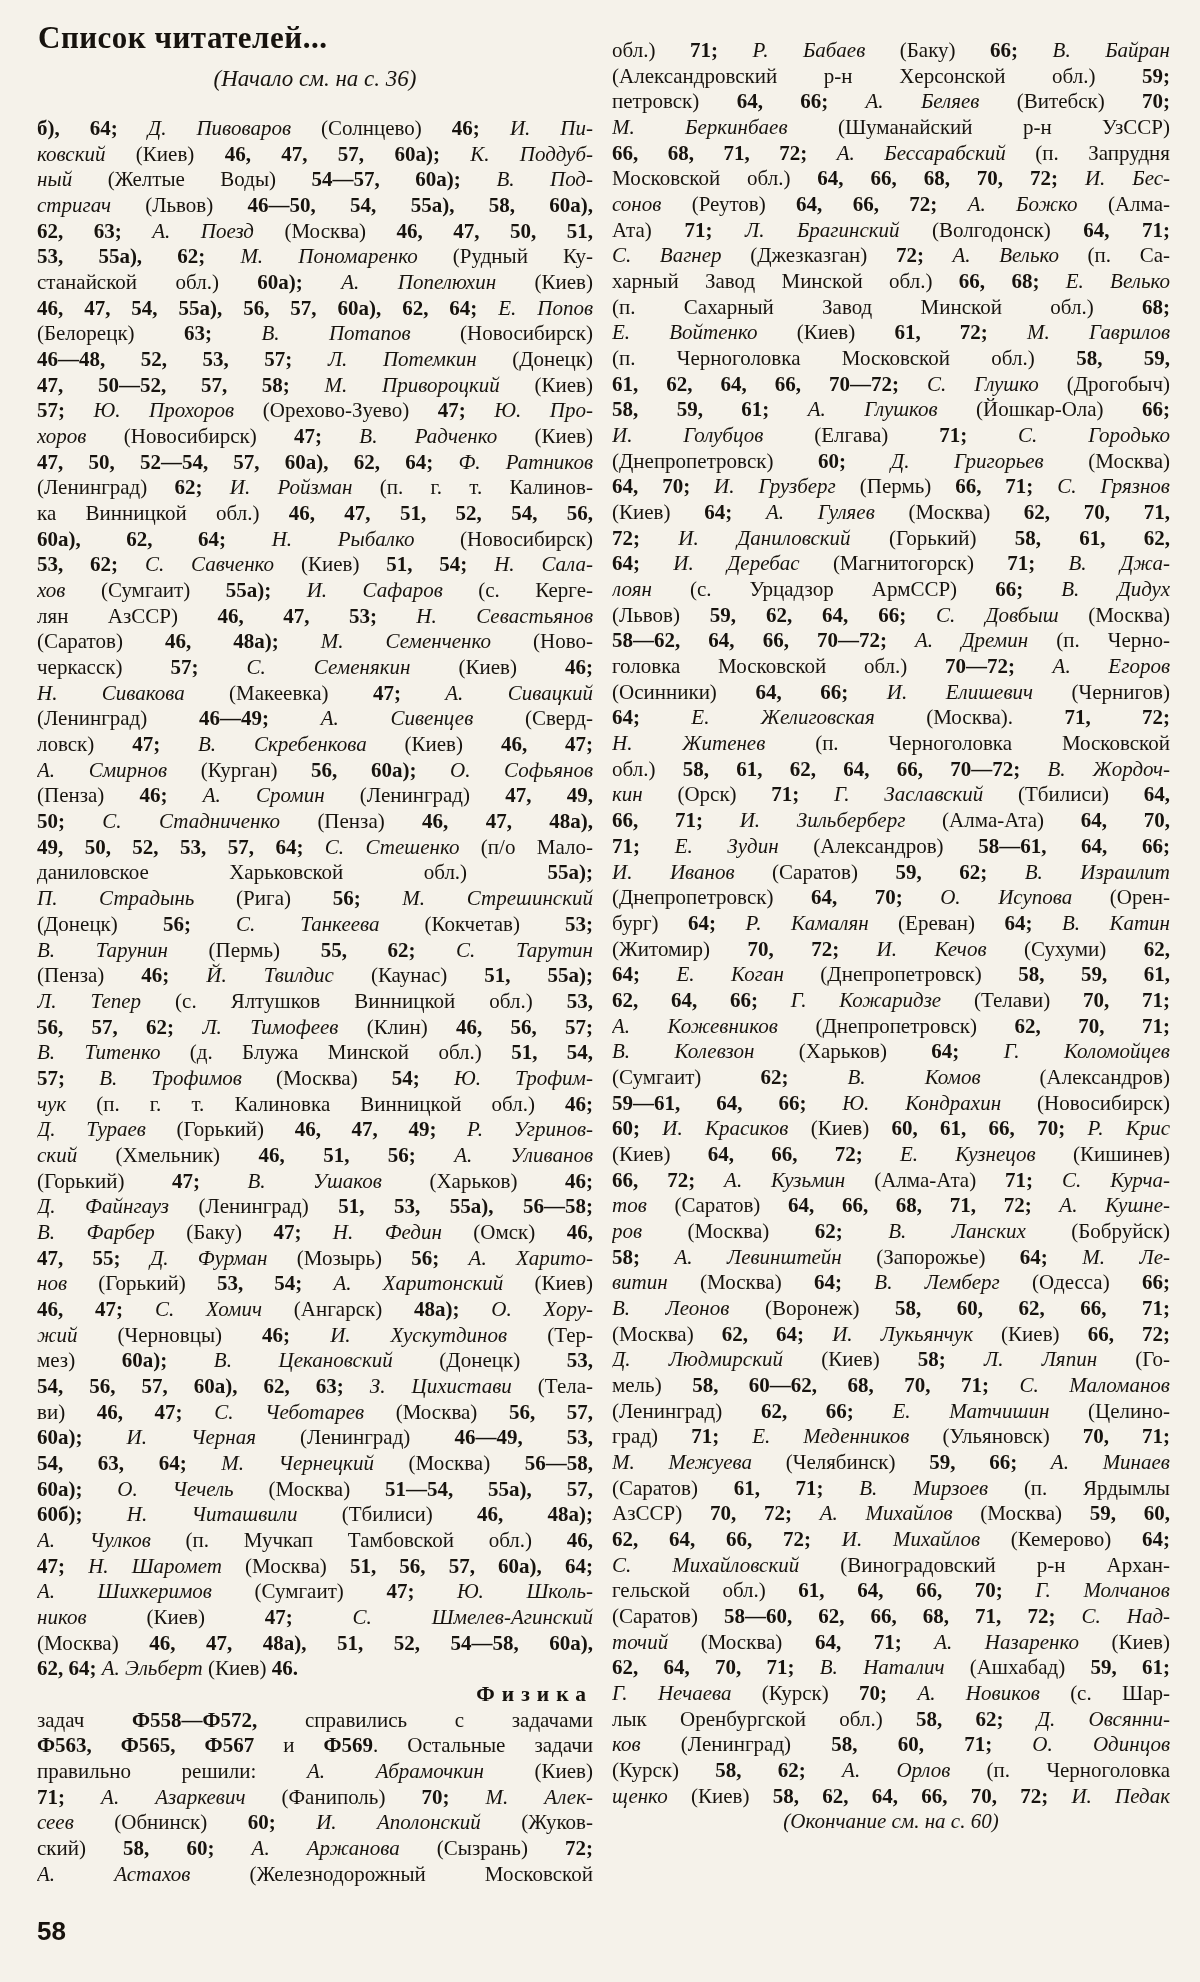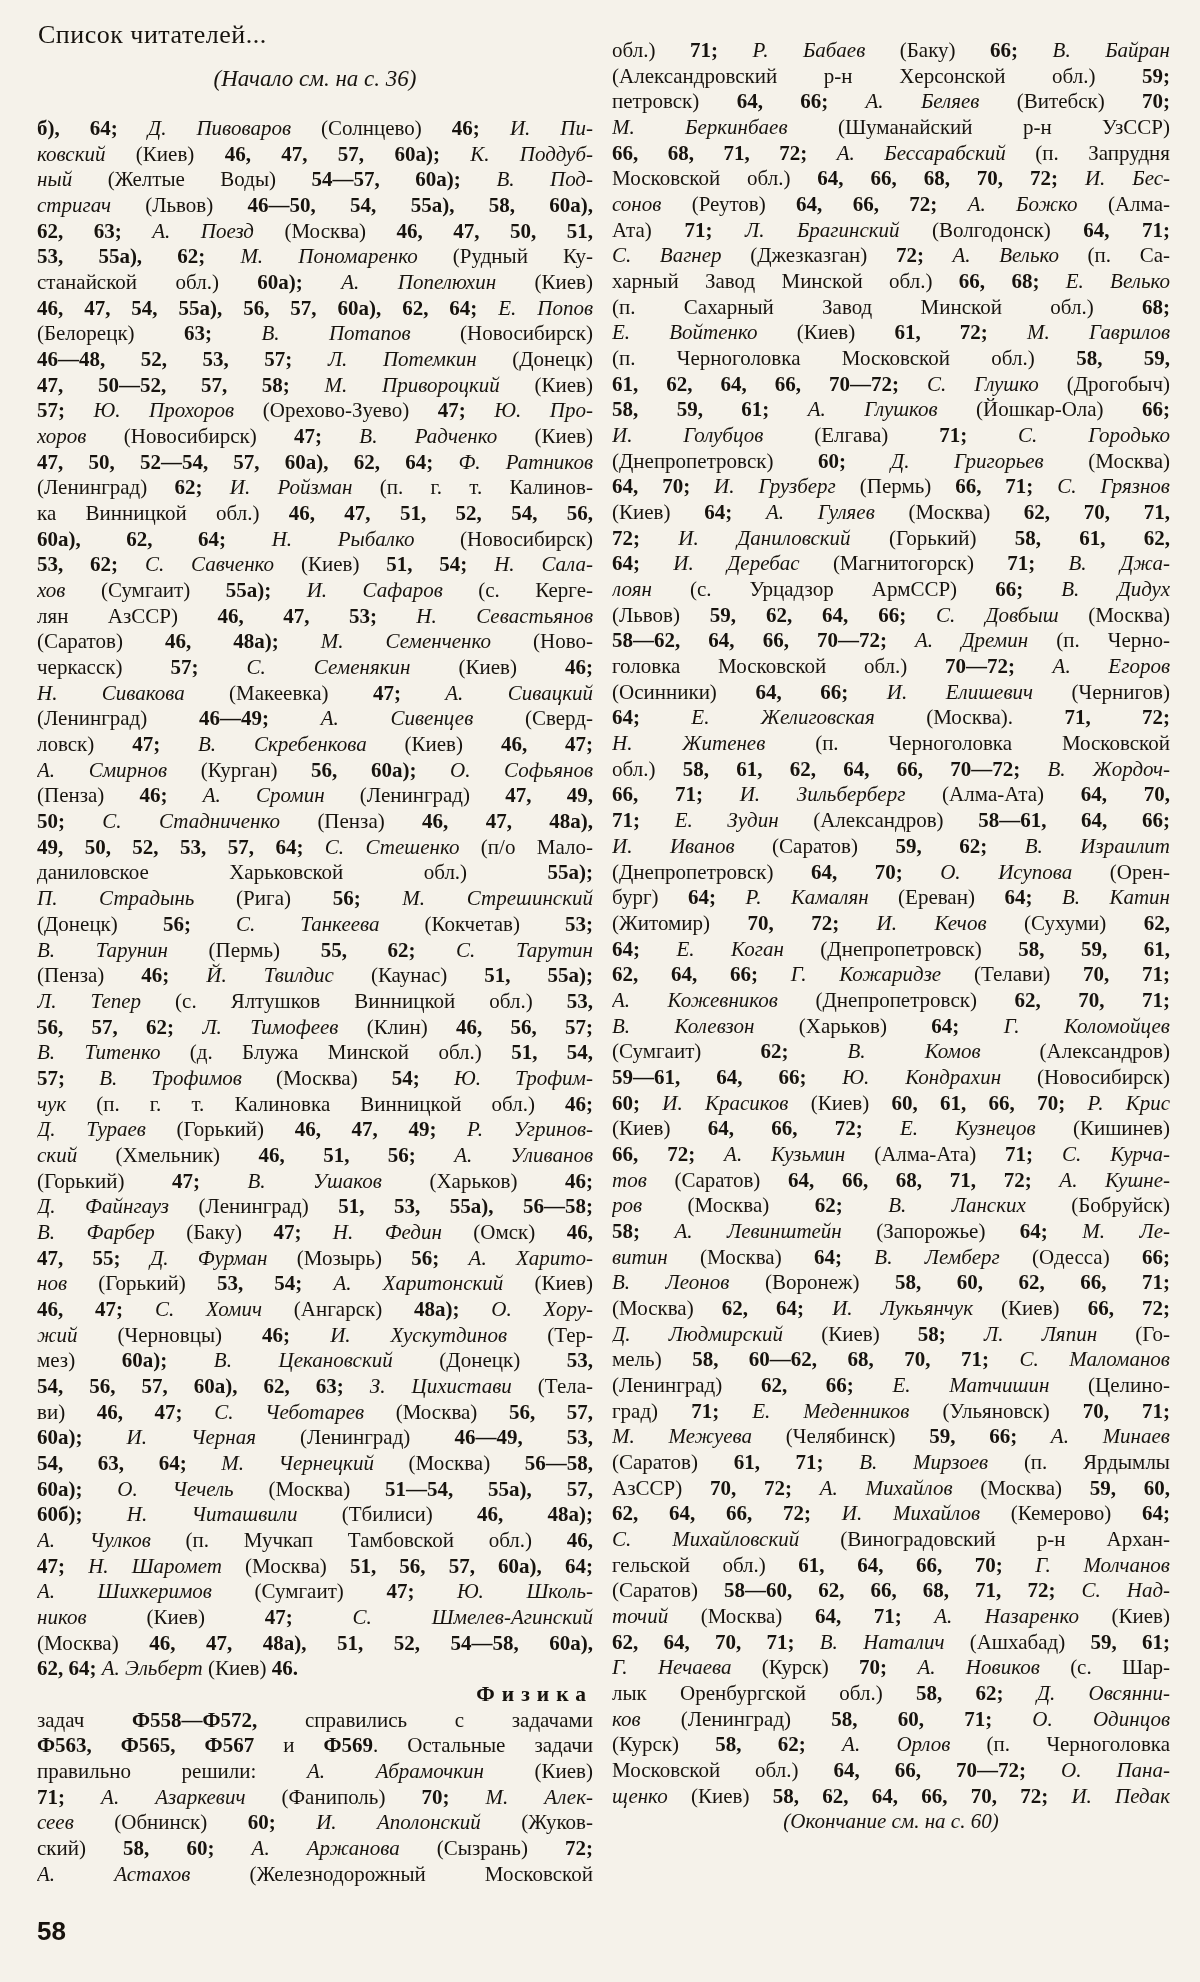--- a/index.html
+++ b/index.html
@@ -6,21 +6,21 @@
   html,body { width:1200px; height:1982px; overflow:hidden; }
   body {
     background:#f5f2ea;
     color:#17130e;
     font-family:"Liberation Serif","DejaVu Serif",serif;
     position:relative;
   }
   .page { position:absolute; inset:0; }
   .page-title {
     position:absolute; left:38px; top:20px;
-    font-size:26px; font-weight:normal; letter-spacing:0.5px;
+    font-size:31px; font-weight:bold; letter-spacing:0.5px;
     white-space:nowrap;
   }
   .page-subtitle {
     position:absolute; left:37px; top:66px; width:556px;
     text-align:center; font-style:italic; font-size:23px;
   }
   .col { position:absolute; width:556px; }
   #left-block  { left:37px;  top:116px; }
   #right-block { left:612px; top:38px; width:558px; }
   .line {
@@ -149,20 +149,21 @@
         <div class="line"><span class="run-b">72; </span><span class="run-i">И. Даниловский </span><span class="run-r">(Горький) </span><span class="run-b">58, 61, 62,</span></div>
         <div class="line"><span class="run-b">64; </span><span class="run-i">И. Деребас </span><span class="run-r">(Магнитогорск) </span><span class="run-b">71; </span><span class="run-i">В. Джа-</span></div>
         <div class="line"><span class="run-i">лоян </span><span class="run-r">(с. Урцадзор АрмССР) </span><span class="run-b">66; </span><span class="run-i">В. Дидух</span></div>
         <div class="line"><span class="run-r">(Львов) </span><span class="run-b">59, 62, 64, 66; </span><span class="run-i">С. Довбыш </span><span class="run-r">(Москва)</span></div>
         <div class="line"><span class="run-b">58—62, 64, 66, 70—72; </span><span class="run-i">А. Дремин </span><span class="run-r">(п. Черно-</span></div>
         <div class="line"><span class="run-r">головка Московской обл.) </span><span class="run-b">70—72; </span><span class="run-i">А. Егоров</span></div>
         <div class="line"><span class="run-r">(Осинники) </span><span class="run-b">64, 66; </span><span class="run-i">И. Елишевич </span><span class="run-r">(Чернигов)</span></div>
         <div class="line"><span class="run-b">64; </span><span class="run-i">Е. Желиговская </span><span class="run-r">(Москва). </span><span class="run-b">71, 72;</span></div>
         <div class="line"><span class="run-i">Н. Житенев </span><span class="run-r">(п. Черноголовка Московской</span></div>
         <div class="line"><span class="run-r">обл.) </span><span class="run-b">58, 61, 62, 64, 66, 70—72; </span><span class="run-i">В. Жордоч-</span></div>
+        <div class="line"><span class="run-i">кин </span><span class="run-r">(Орск) </span><span class="run-b">71; </span><span class="run-i">Г. Заславский </span><span class="run-r">(Тбилиси) </span><span class="run-b">64,</span></div>
         <div class="line"><span class="run-b">66, 71; </span><span class="run-i">И. Зильберберг </span><span class="run-r">(Алма-Ата) </span><span class="run-b">64, 70,</span></div>
         <div class="line"><span class="run-b">71; </span><span class="run-i">Е. Зудин </span><span class="run-r">(Александров) </span><span class="run-b">58—61, 64, 66;</span></div>
         <div class="line"><span class="run-i">И. Иванов </span><span class="run-r">(Саратов) </span><span class="run-b">59, 62; </span><span class="run-i">В. Израилит</span></div>
         <div class="line"><span class="run-r">(Днепропетровск) </span><span class="run-b">64, 70; </span><span class="run-i">О. Исупова </span><span class="run-r">(Орен-</span></div>
         <div class="line"><span class="run-r">бург) </span><span class="run-b">64; </span><span class="run-i">Р. Камалян </span><span class="run-r">(Ереван) </span><span class="run-b">64; </span><span class="run-i">В. Катин</span></div>
         <div class="line"><span class="run-r">(Житомир) </span><span class="run-b">70, 72; </span><span class="run-i">И. Кечов </span><span class="run-r">(Сухуми) </span><span class="run-b">62,</span></div>
         <div class="line"><span class="run-b">64; </span><span class="run-i">Е. Коган </span><span class="run-r">(Днепропетровск) </span><span class="run-b">58, 59, 61,</span></div>
         <div class="line"><span class="run-b">62, 64, 66; </span><span class="run-i">Г. Кожаридзе </span><span class="run-r">(Телави) </span><span class="run-b">70, 71;</span></div>
         <div class="line"><span class="run-i">А. Кожевников </span><span class="run-r">(Днепропетровск) </span><span class="run-b">62, 70, 71;</span></div>
         <div class="line"><span class="run-i">В. Колевзон </span><span class="run-r">(Харьков) </span><span class="run-b">64; </span><span class="run-i">Г. Коломойцев</span></div>
@@ -187,21 +188,20 @@
         <div class="line"><span class="run-b">62, 64, 66, 72; </span><span class="run-i">И. Михайлов </span><span class="run-r">(Кемерово) </span><span class="run-b">64;</span></div>
         <div class="line"><span class="run-i">С. Михайловский </span><span class="run-r">(Виноградовский р-н Архан-</span></div>
         <div class="line"><span class="run-r">гельской обл.) </span><span class="run-b">61, 64, 66, 70; </span><span class="run-i">Г. Молчанов</span></div>
         <div class="line"><span class="run-r">(Саратов) </span><span class="run-b">58—60, 62, 66, 68, 71, 72; </span><span class="run-i">С. Над-</span></div>
         <div class="line"><span class="run-i">точий </span><span class="run-r">(Москва) </span><span class="run-b">64, 71; </span><span class="run-i">А. Назаренко </span><span class="run-r">(Киев)</span></div>
         <div class="line"><span class="run-b">62, 64, 70, 71; </span><span class="run-i">В. Наталич </span><span class="run-r">(Ашхабад) </span><span class="run-b">59, 61;</span></div>
         <div class="line"><span class="run-i">Г. Нечаева </span><span class="run-r">(Курск) </span><span class="run-b">70; </span><span class="run-i">А. Новиков </span><span class="run-r">(с. Шар-</span></div>
         <div class="line"><span class="run-r">лык Оренбургской обл.) </span><span class="run-b">58, 62; </span><span class="run-i">Д. Овсянни-</span></div>
         <div class="line"><span class="run-i">ков </span><span class="run-r">(Ленинград) </span><span class="run-b">58, 60, 71; </span><span class="run-i">О. Одинцов</span></div>
         <div class="line"><span class="run-r">(Курск) </span><span class="run-b">58, 62; </span><span class="run-i">А. Орлов </span><span class="run-r">(п. Черноголовка</span></div>
-        <div class="line"><span class="run-r">Московской обл.) </span><span class="run-b">64, 66, 70—72; </span><span class="run-i">О. Пана-</span></div>
         <div class="line"><span class="run-i">щенко </span><span class="run-r">(Киев) </span><span class="run-b">58, 62, 64, 66, 70, 72; </span><span class="run-i">И. Педак</span></div>
       </div>
     <div class="center-block" id="continuation">
         <div class="line"><span class="run-i">(Окончание см. на с. 60)</span></div>
       </div>
   </div>
 
   <div class="page-number">58</div>
 </div>
 

